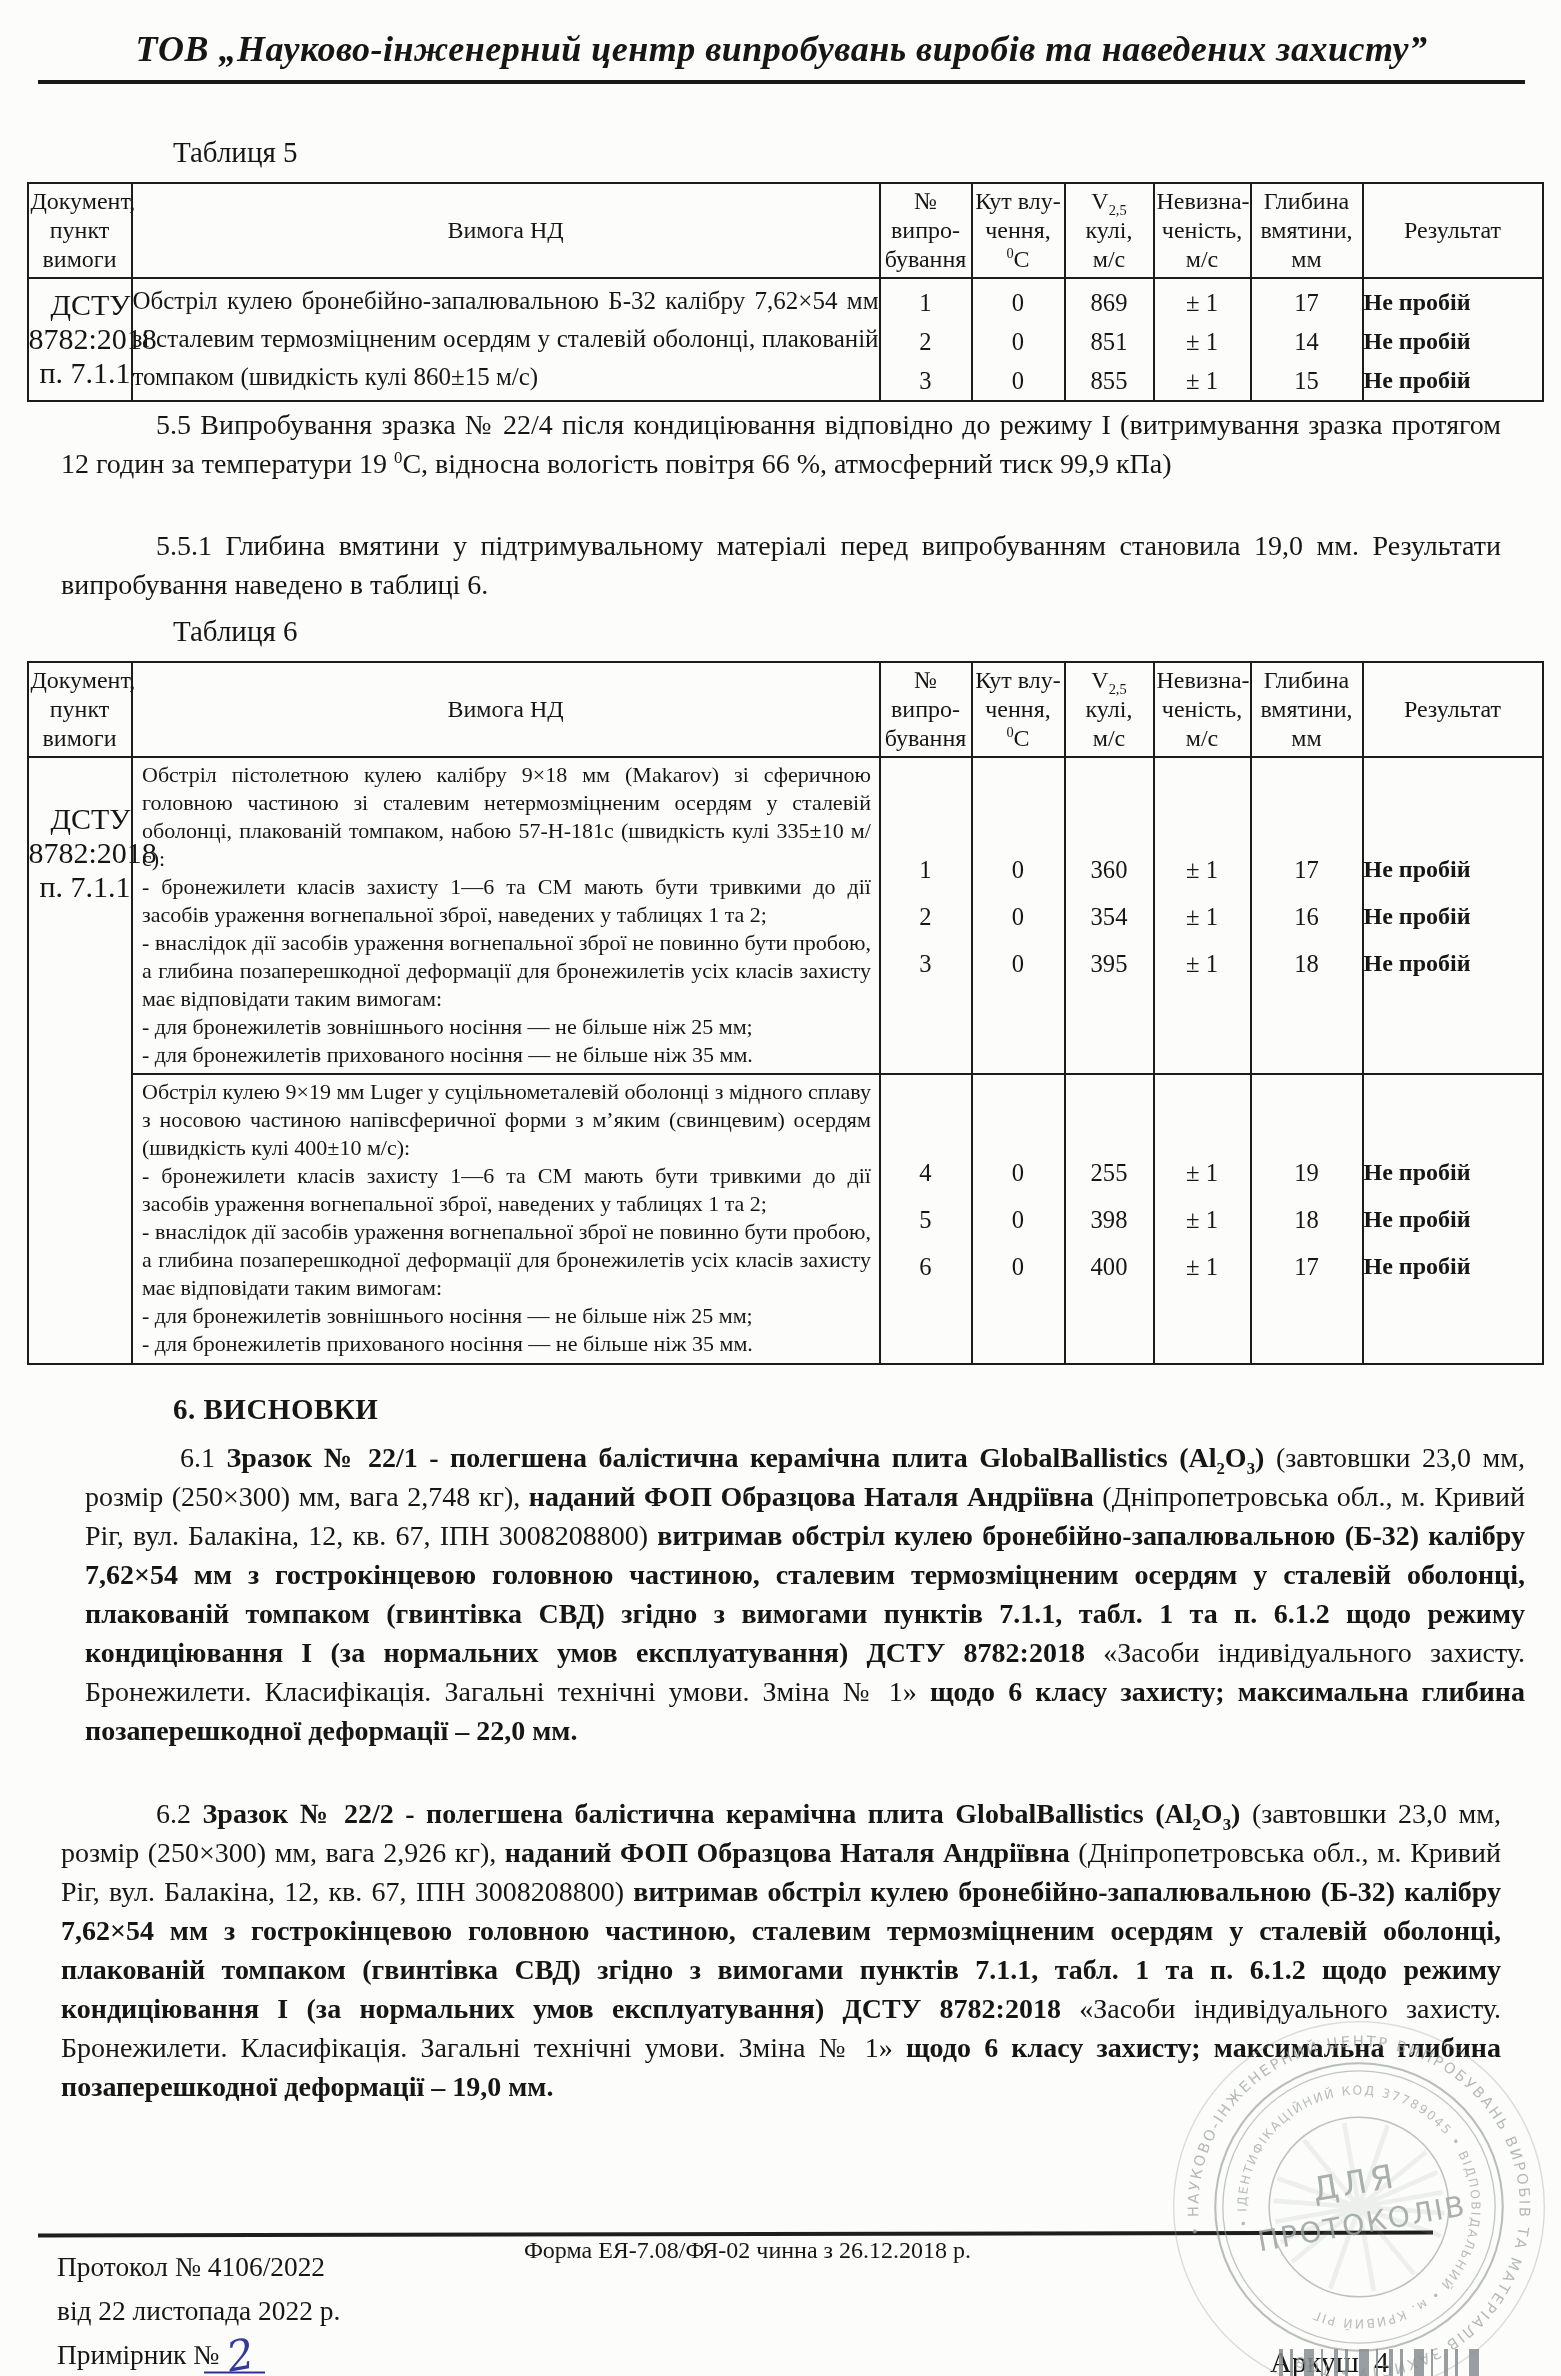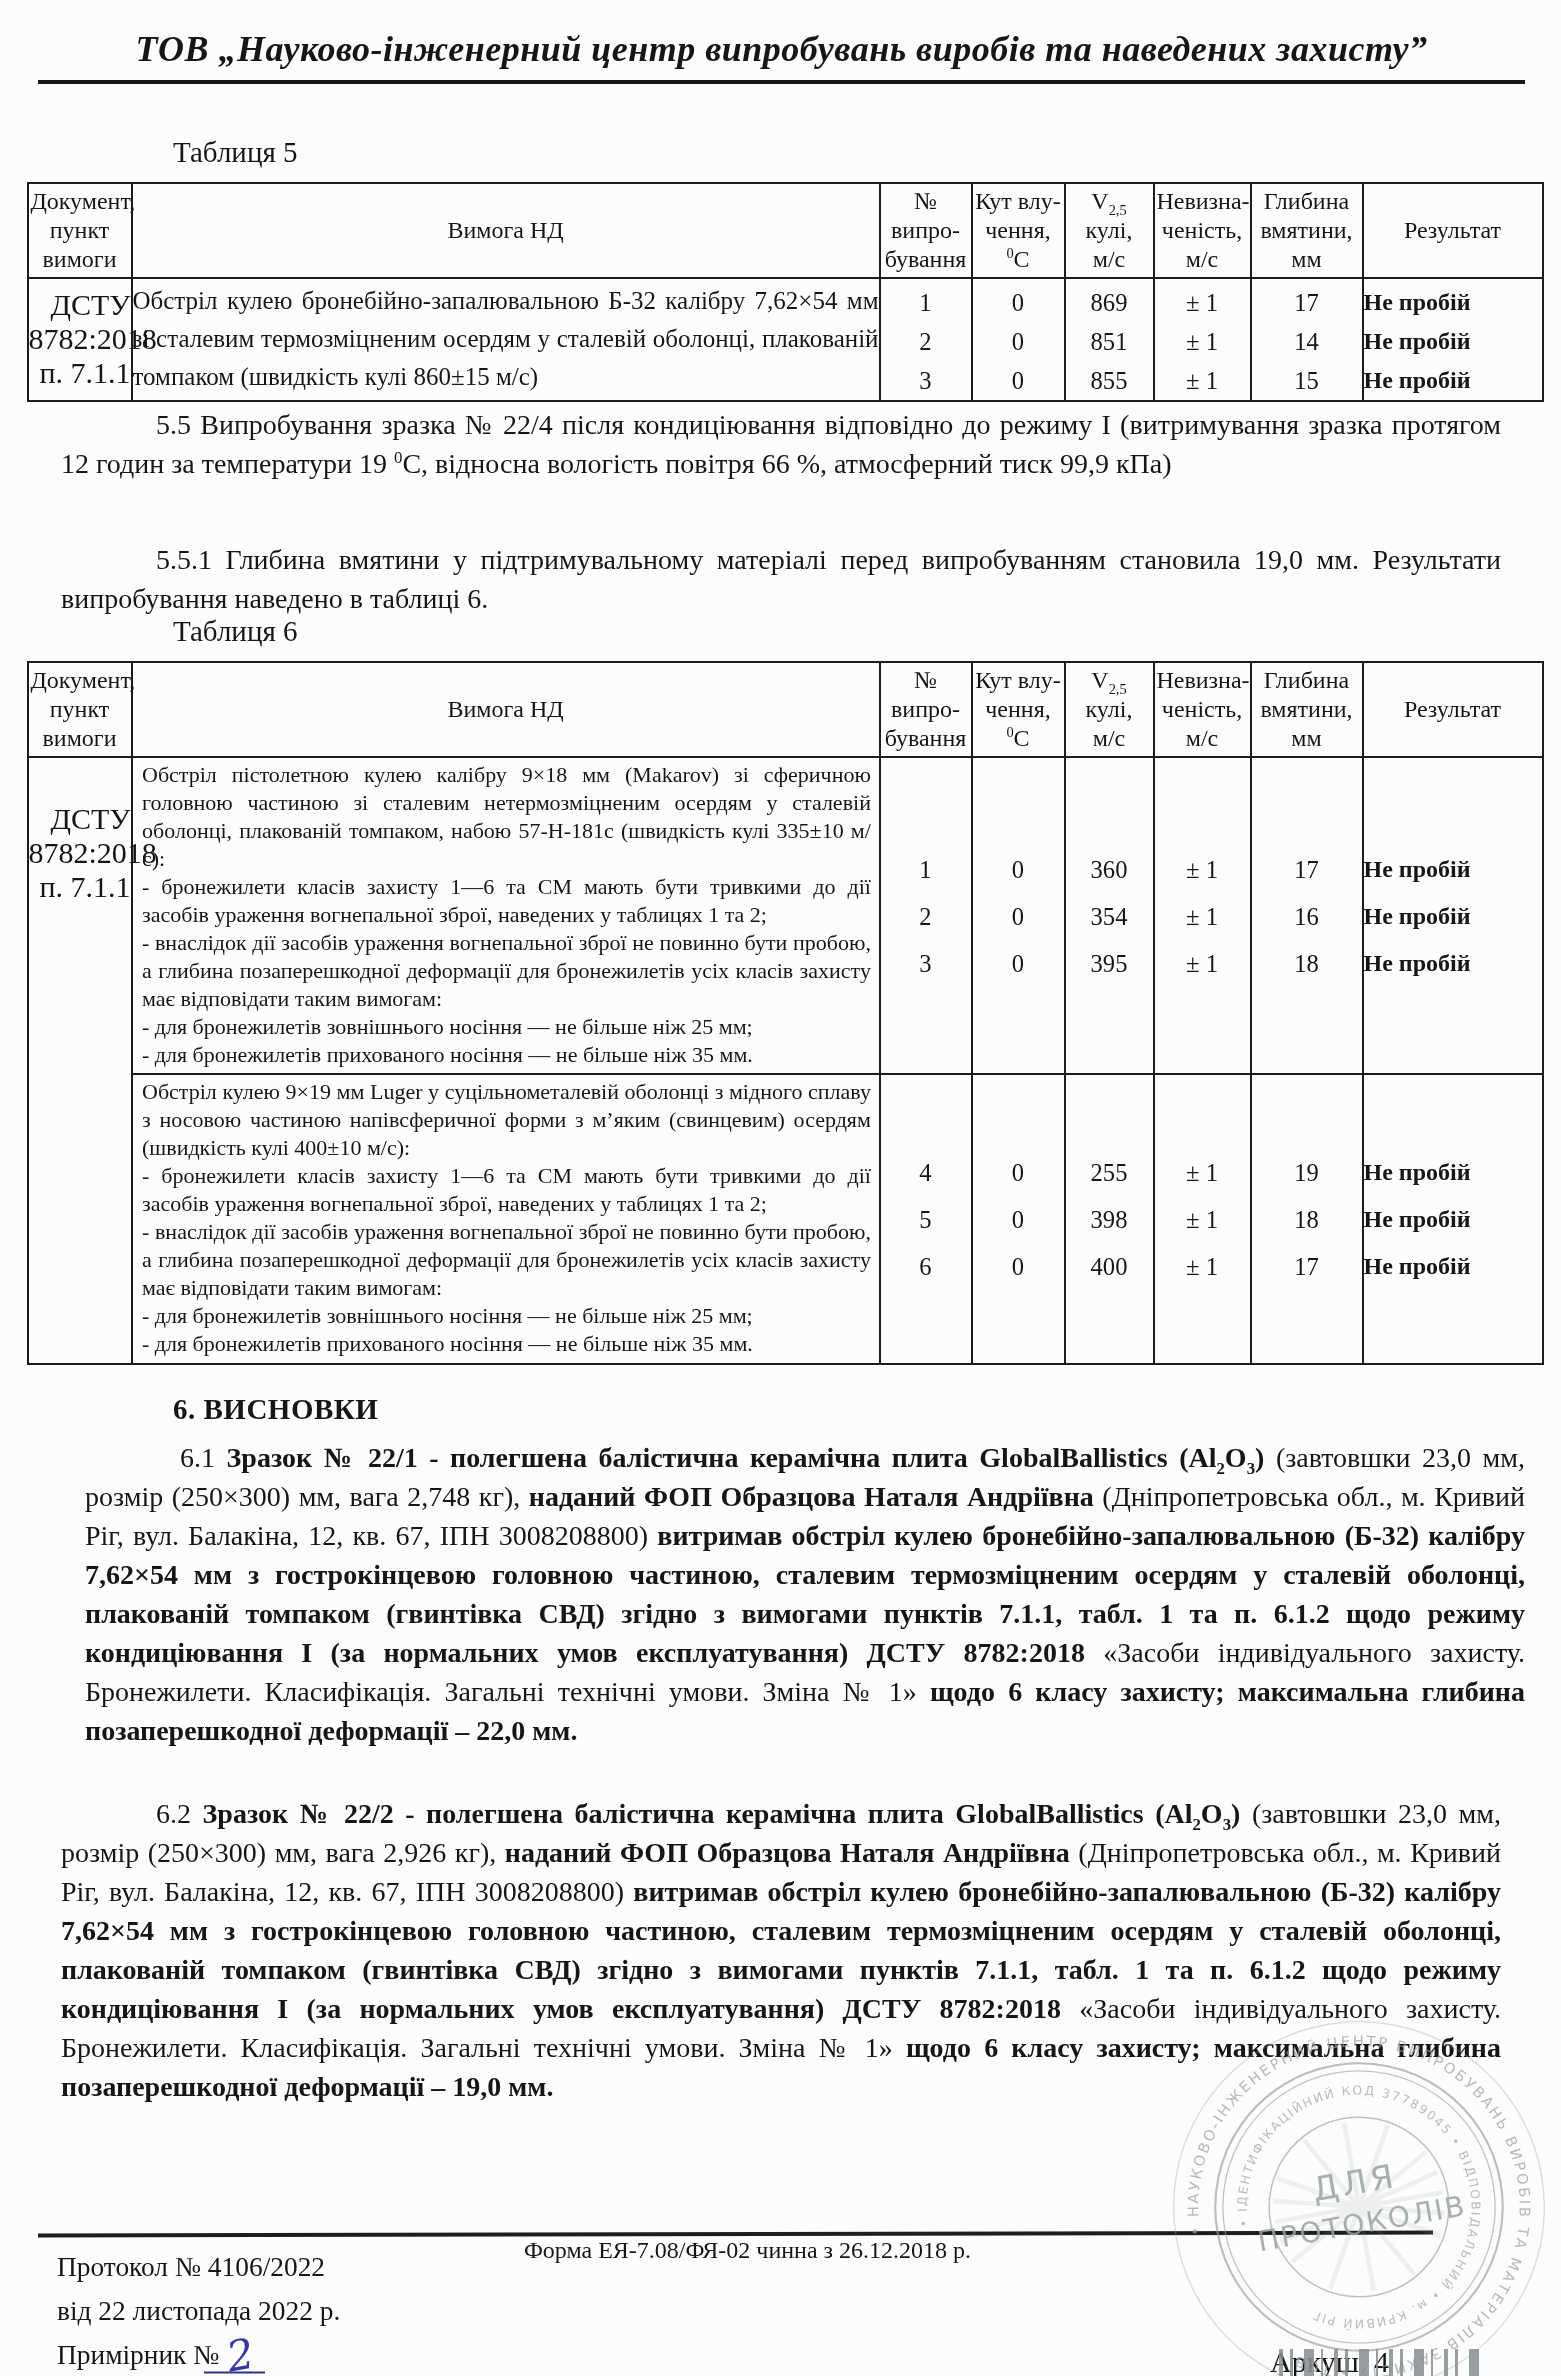--- a/index.html
+++ b/index.html
@@ -44,21 +44,21 @@
   #table6 td.num div:first-child{margin-top:1.9px;}
   td.res{text-align:left;padding-left:13.2px;font-weight:bold;font-size:24px;}
   td.res div{line-height:39px;}
   #table5 td.res div:first-child{margin-top:3.8px;}
   #table6 td.res div{line-height:47px;}
   #table6 td.res div:first-child{margin-top:1.9px;}
 
   
   .para{left:61px;width:1440px;font-size:28px;line-height:39px;text-align:justify;text-indent:95px;}
   #p55{top:405px;}
-  #p551{top:540px;}
+  #p551{top:526px;}
   #concl-heading{top:1393px;left:173px;font-size:29px;font-weight:bold;letter-spacing:0.5px;}
   #p61{top:1438px;margin-left:24px;}
   #p62{top:1794px;}
 
   
   #footer-line{top:2232px;left:38px;width:1395px;height:3.8px;background:#1e1e1e;transform:rotate(-.12deg);}
   #footer-left{top:2245px;left:57px;font-size:27.4px;line-height:44px;}
   #copy-no-hand{
     display:inline-block;font-family:"DejaVu Serif",serif;font-style:italic;
     color:#333a9b;font-size:42px;line-height:19px;transform:rotate(-10deg) translateY(5.7px);

